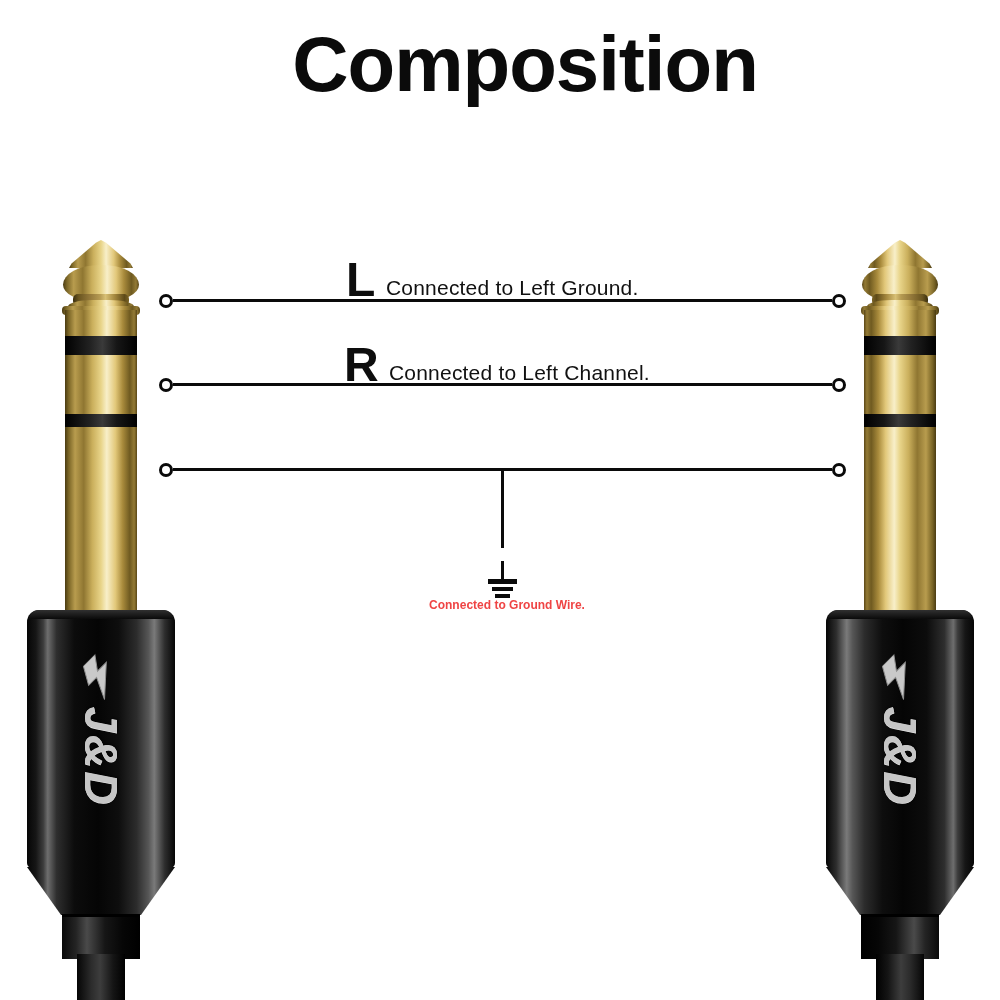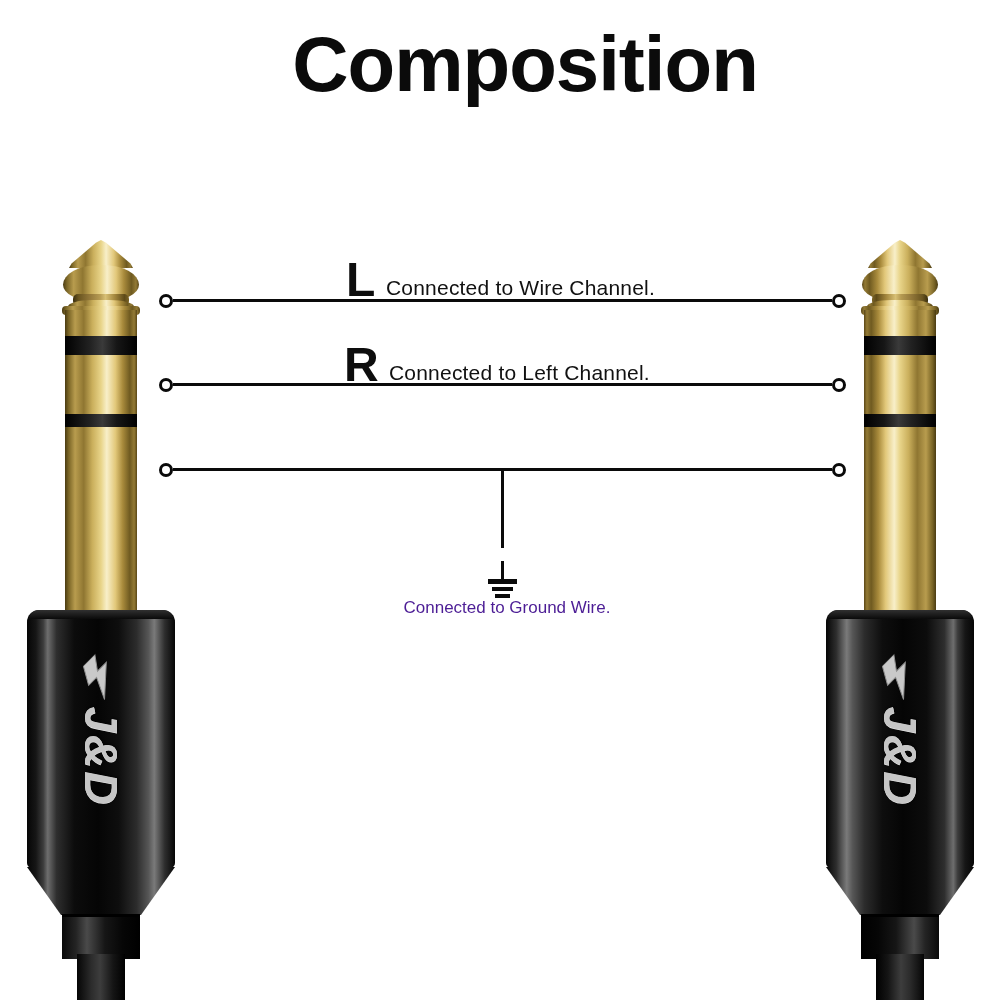--- a/index.html
+++ b/index.html
@@ -19,21 +19,21 @@
   .hline{height:3px;background:#0a0a0a;}
   .node{
     width:8px;height:8px;border:3px solid #0a0a0a;border-radius:50%;background:#ffffff;
   }
   .vline{width:3px;background:#0a0a0a;}
   .gbar{background:#0a0a0a;}
 
   
   .big-letter{font-size:48px;font-weight:800;color:#0d0d0d;line-height:1;}
   .conn-desc{font-size:21px;font-weight:500;color:#111;line-height:1;letter-spacing:0.2px;}
-  .ground-desc{width:300px;text-align:center;font-size:17px;font-weight:normal;color:#4c1d95;line-height:1.1;}
+  .ground-desc{width:300px;text-align:center;font-size:12px;font-weight:bold;color:#ef4444;line-height:1.1;}
 
   
   .plug{width:148px;height:760px;top:240px;}
   .metal{position:absolute;inset:0;}
   .plug--right .metal{transform:scaleX(-1);}
 
   .gold{
     background:linear-gradient(90deg,#4a3b12 0%,#7a6526 5%,#b89c4e 14%,#8f7631 26%,
       #caaf5c 38%,#e8d489 50%,#f8efc9 58%,#e2c87a 70%,#a98b3c 80%,#6f5a20 90%,#937a35 96%,#5a4717 100%);
   }
@@ -128,21 +128,21 @@
       <polygon points="8,0 21,0 13,11 23,11 1,31 9,14 0,14" fill="#c9c9c9" stroke="#8f8f8f" stroke-width="0.8"></polygon>
     </svg>
     <span class="brand">J&amp;D</span>
   </div>
 </div>
 
 <div class="abs hline" style="left:173px;top:299px;width:659px;"></div>
 <div class="abs node" style="left:159px;top:294px;"></div>
 <div class="abs node" style="left:832px;top:294px;"></div>
 <div class="abs big-letter" style="left:346px;top:256px;">L</div>
-<div class="abs conn-desc" style="left:386px;top:277px;">Connected to Wire Channel.</div>
+<div class="abs conn-desc" style="left:386px;top:277px;">Connected to Left Ground.</div>
 
 <div class="abs hline" style="left:173px;top:383px;width:659px;"></div>
 <div class="abs node" style="left:159px;top:378px;"></div>
 <div class="abs node" style="left:832px;top:378px;"></div>
 <div class="abs big-letter" style="left:344px;top:341px;">R</div>
 <div class="abs conn-desc" style="left:389px;top:362px;">Connected to Left Channel.</div>
 
 <div class="abs hline" style="left:173px;top:468px;width:659px;"></div>
 <div class="abs node" style="left:159px;top:463px;"></div>
 <div class="abs node" style="left:832px;top:463px;"></div>

